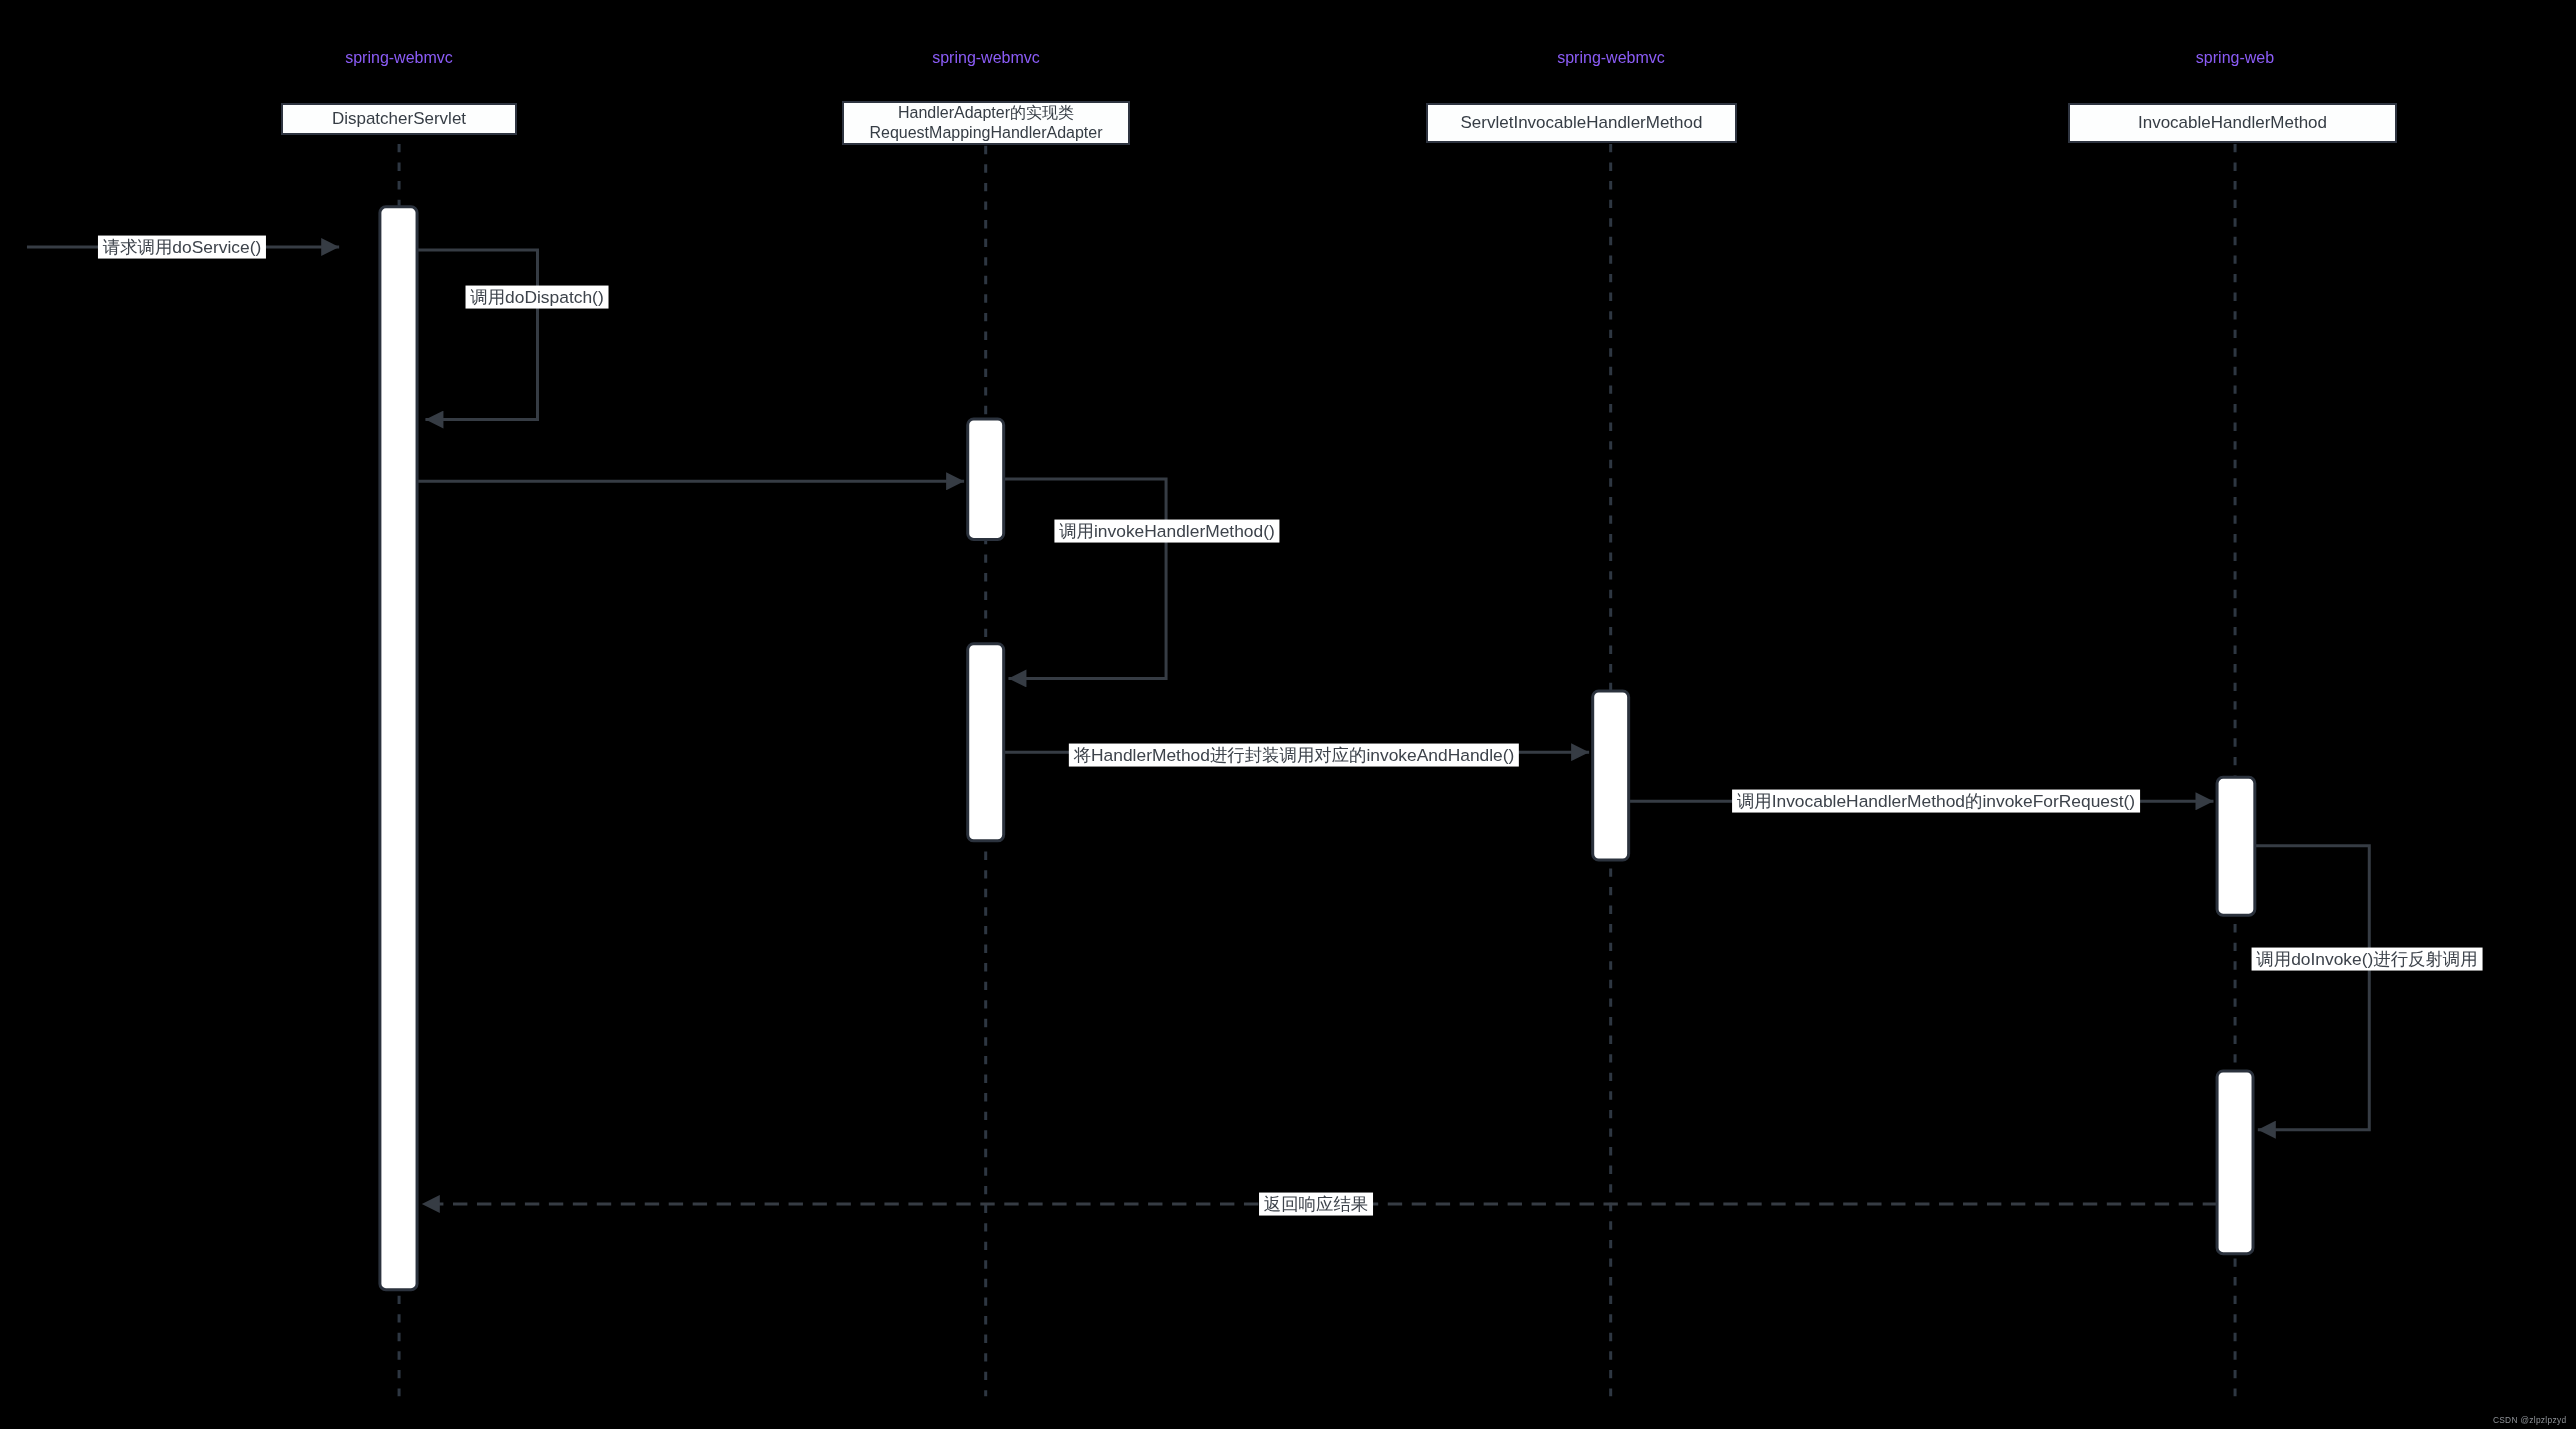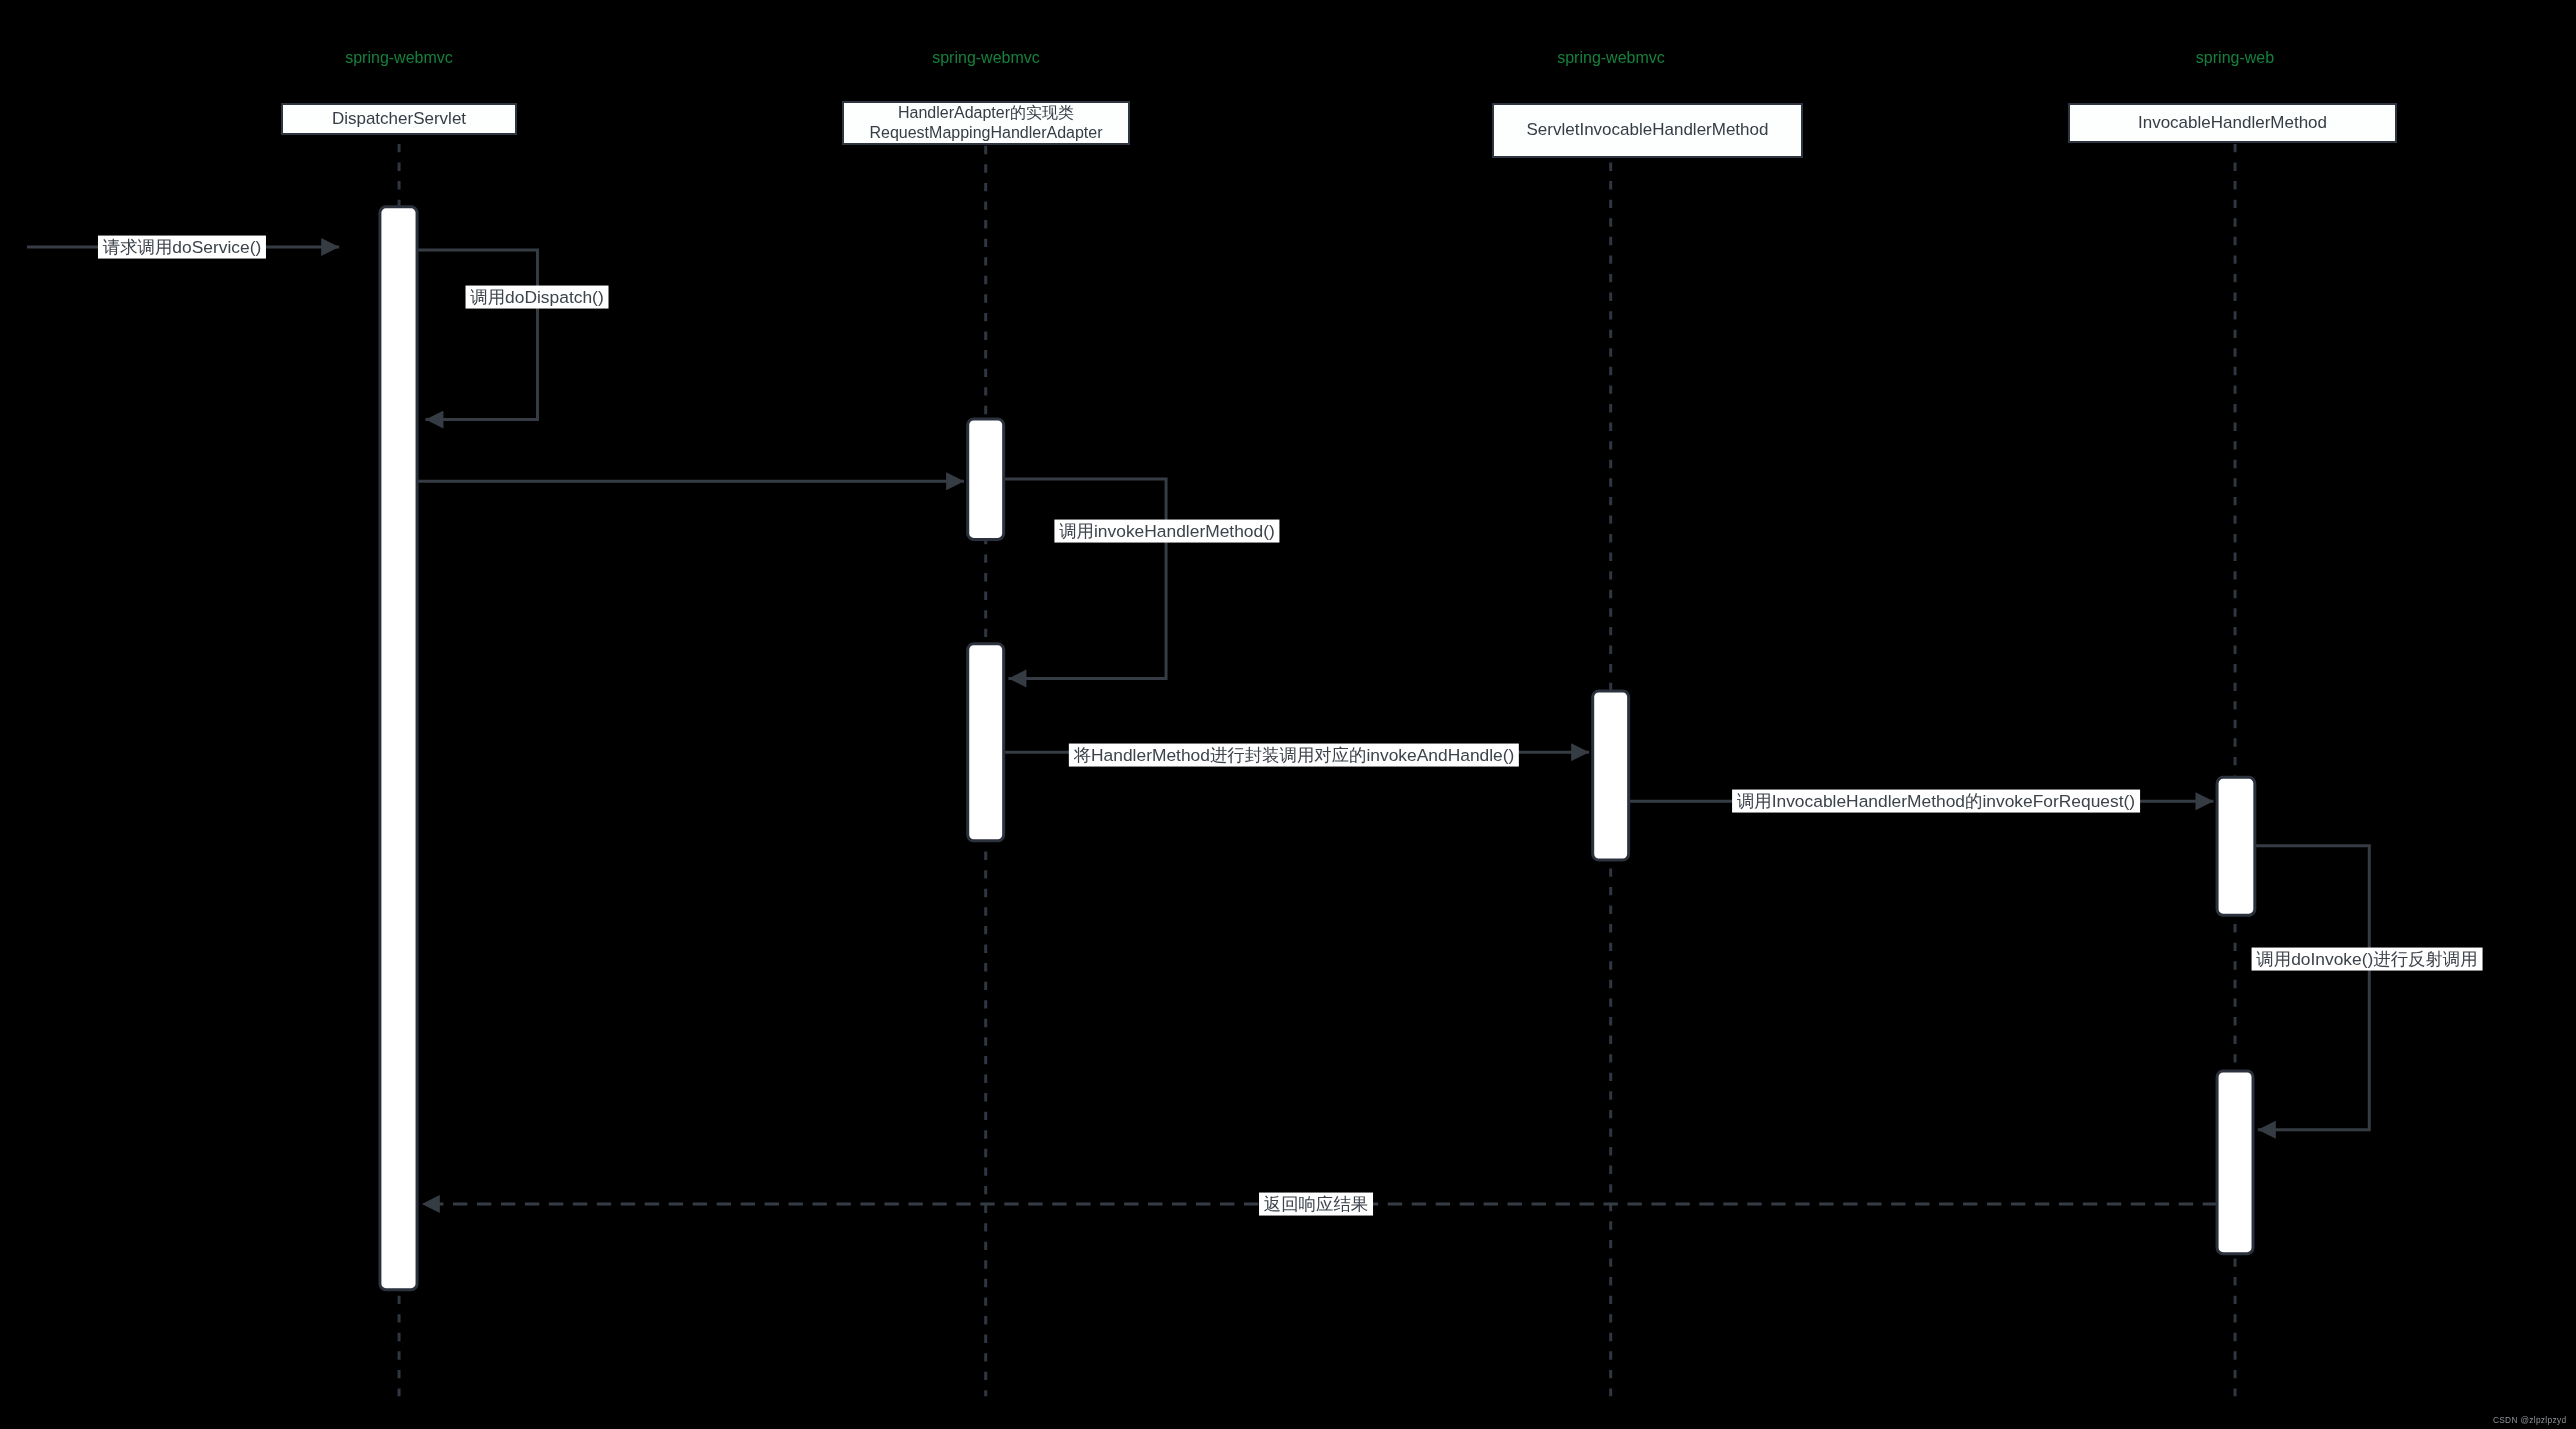--- a/index.html
+++ b/index.html
@@ -7,21 +7,21 @@
     position:relative;
     width:2576px;height:1430px;
     background:#000000;
     font-family:"Liberation Sans", sans-serif;
     overflow:hidden;
   }
   .stage svg{position:absolute;left:0;top:0;}
   .group-label{
     position:absolute;
     transform:translate(-50%,-50%);
-    color:#15803d;
+    color:#8b5cf6;
     font-size:16px;
     white-space:nowrap;
   }
   .actor-box{
     position:absolute;
     box-sizing:border-box;
     background:#fdfefe;
     border:2.4px solid #2e3440;
     color:#363d45;
     font-size:17px;
@@ -91,21 +91,21 @@
   <div class="group-label" style="left:1611px;top:58px">spring-webmvc</div>
   <div class="group-label" style="left:2235px;top:58px">spring-web</div>
 
   <div class="actor-box" style="left:281px;top:103px;width:236px;height:32px">
     <div>DispatcherServlet</div>
   </div>
   <div class="actor-box" style="left:842px;top:101px;width:288px;height:44px;font-size:16px">
     <div>HandlerAdapter的实现类</div>
     <div>RequestMappingHandlerAdapter</div>
   </div>
-  <div class="actor-box" style="left:1492px;top:103px;width:311px;height:55px">
+  <div class="actor-box" style="left:1426px;top:103px;width:311px;height:40px">
     <div>ServletInvocableHandlerMethod</div>
   </div>
   <div class="actor-box" style="left:2068px;top:103px;width:329px;height:40px">
     <div>InvocableHandlerMethod</div>
   </div>
 
   <div class="chip" style="left:182px;top:247px">请求调用doService()</div>
 
   <div class="chip" style="left:537px;top:297px">调用doDispatch()</div>
 

